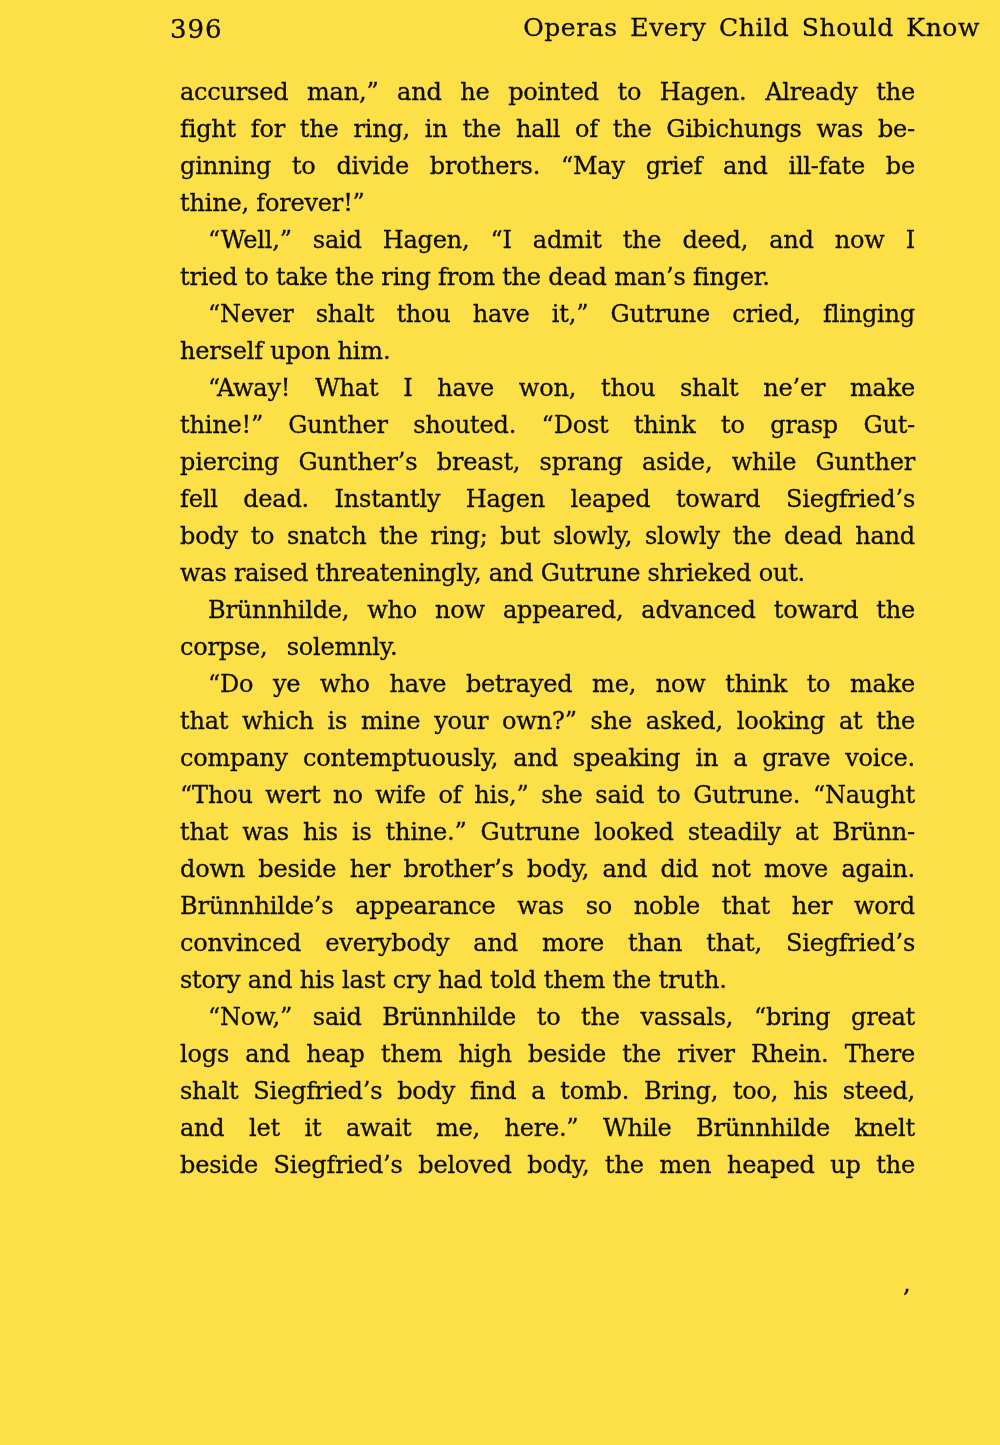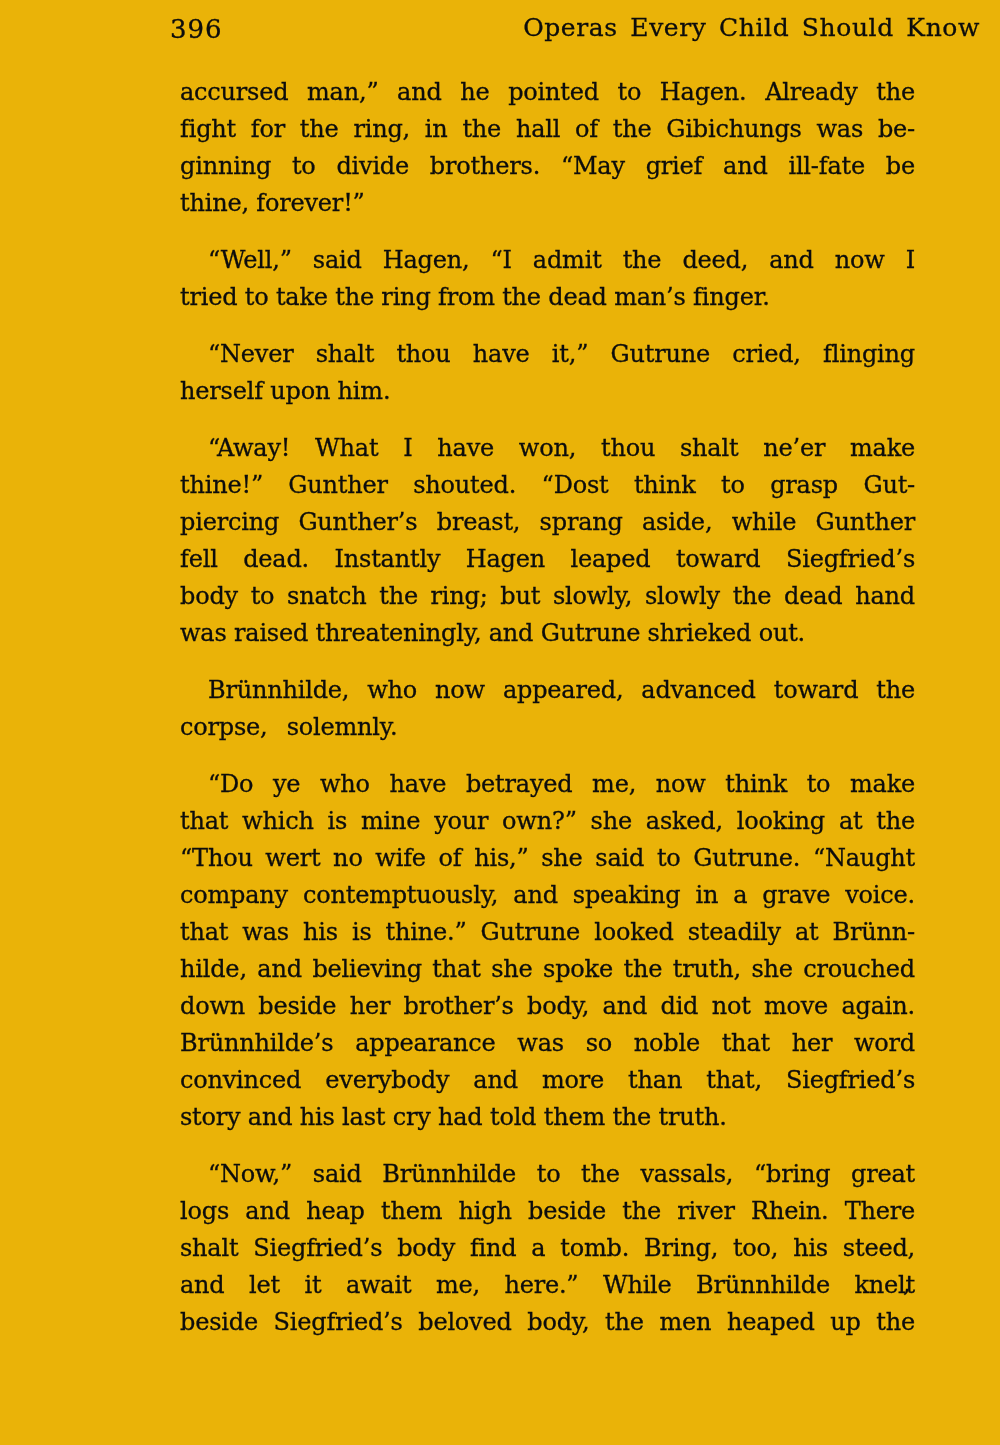--- a/index.html
+++ b/index.html
@@ -11,21 +11,21 @@
     height: 1445px;
     background: #ffffff;
     position: relative;
     font-family: "DejaVu Serif", "Liberation Serif", serif;
     color: #0d0d0d;
     overflow: hidden;
   }
   .sheet {
     position: absolute;
     inset: 0;
-    background: #eab308;
+    background: #fde047;
   }
   .page-number {
     position: absolute;
     left: 170px;
     top: 14px;
     font-size: 26px;
     letter-spacing: 1px;
     -webkit-text-stroke: 0.3px #0d0d0d;
   }
   .running-title {
@@ -52,21 +52,20 @@
     letter-spacing: -0.2px;
     text-align: left;
     -webkit-text-stroke: 0.3px #0d0d0d;
   }
   .line.justify {
     text-align: justify;
     text-align-last: justify;
   }
   .line.indent {
     text-indent: 28px;
-    margin-top: 20px;
   }
   .artifact {
     position: absolute;
     left: 903px;
     top: 1270px;
     font-size: 24px;
     -webkit-text-stroke: 0.3px #0d0d0d;
   }
 </style>
 </head>
@@ -90,24 +89,23 @@
       <div class="line justify indent">“Away!  What I have won, thou shalt ne’er make</div>
       <div class="line justify">thine!”  Gunther shouted.  “Dost think to grasp Gut-</div>
       <div class="line justify">piercing Gunther’s breast, sprang aside, while Gunther</div>
       <div class="line justify">fell dead.  Instantly Hagen leaped toward Siegfried’s</div>
       <div class="line justify">body to snatch the ring; but slowly, slowly the dead hand</div>
       <div class="line">was raised threateningly, and Gutrune shrieked out.</div>
       <div class="line justify indent">Brünnhilde, who now appeared, advanced toward the</div>
       <div class="line">corpse,  solemnly.</div>
       <div class="line justify indent">“Do ye who have betrayed me, now think to make</div>
       <div class="line justify">that which is mine your own?” she asked, looking at the</div>
+      <div class="line justify">company contemptuously, and speaking in a grave voice.</div>
       <div class="line justify">“Thou wert no wife of his,” she said to Gutrune.  “Naught</div>
-      <div class="line justify">company contemptuously, and speaking in a grave voice.</div>
       <div class="line justify">that was his is thine.”  Gutrune looked steadily at Brünn-</div>
-      <div class="line justify">hilde, and believing that she spoke the truth, she crouched</div>
       <div class="line justify">down beside her brother’s body, and did not move again.</div>
       <div class="line justify">Brünnhilde’s appearance was so noble that her word</div>
       <div class="line justify">convinced everybody and more than that, Siegfried’s</div>
       <div class="line">story and his last cry had told them the truth.</div>
       <div class="line justify indent">“Now,” said Brünnhilde to the vassals, “bring great</div>
       <div class="line justify">logs and heap them high beside the river Rhein.  There</div>
       <div class="line justify">shalt Siegfried’s body find a tomb.  Bring, too, his steed,</div>
       <div class="line justify">and let it await me, here.”  While Brünnhilde knelt</div>
       <div class="line justify">beside Siegfried’s beloved body, the men heaped up the</div>
     </div>

